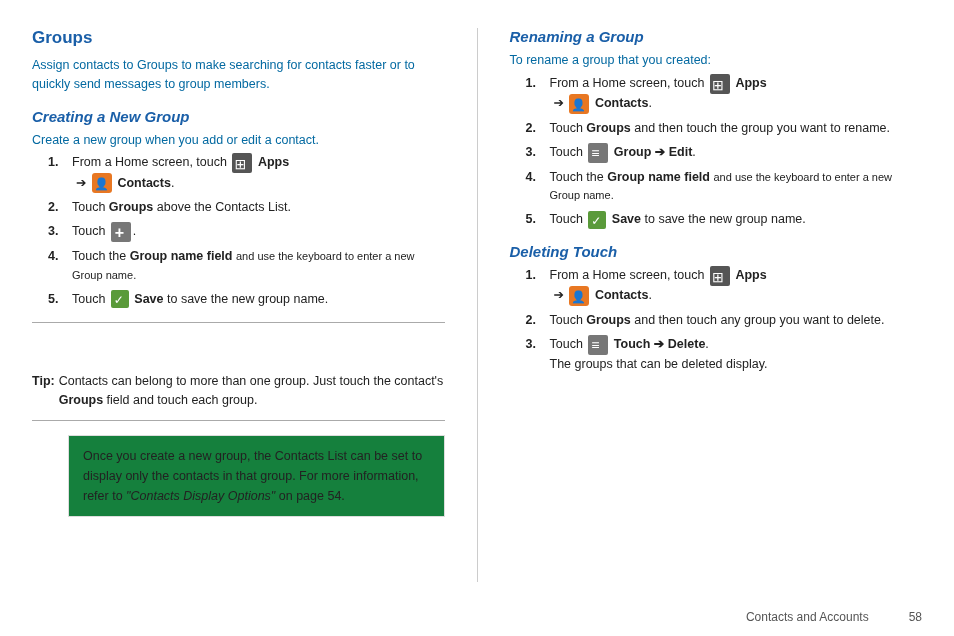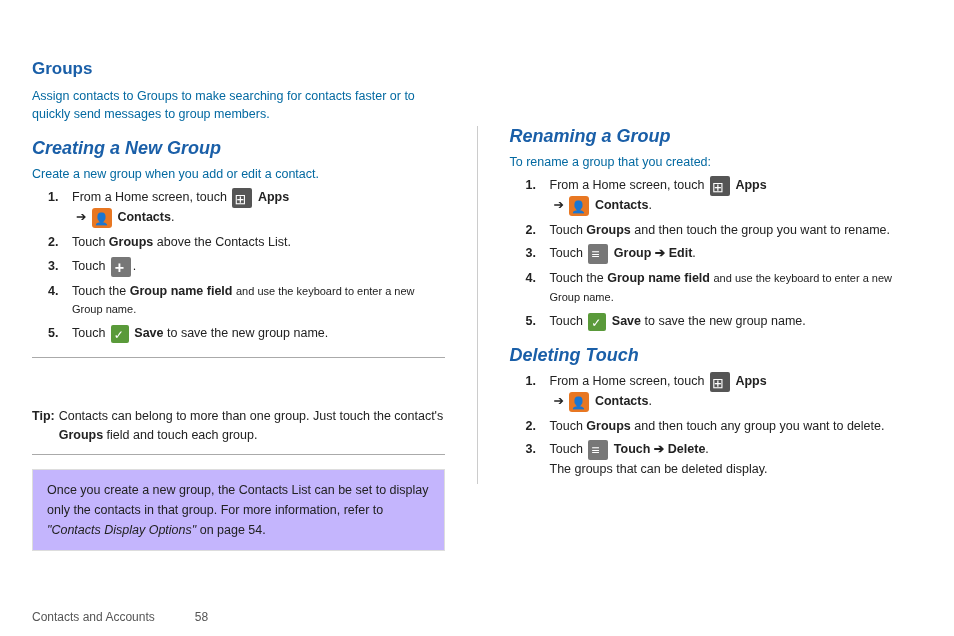--- a/index.html
+++ b/index.html
@@ -11,39 +11,38 @@
       font-size: 13px;
       color: #222;
       display: flex;
       flex-direction: column;
     }
     .page-content {
       display: flex;
       flex: 1;
       padding: 28px 32px 20px 32px;
       gap: 32px;
-      align-items: center;
     }
     .left-col {
       flex: 1;
       max-width: 430px;
     }
     .right-col {
       flex: 1;
       border-left: 1px solid #ccc;
       padding-left: 32px;
     }
     .section-title {
       font-size: 17px;
       font-weight: bold;
       color: #1a5fa8;
       margin-bottom: 8px;
     }
     .sub-title {
-      font-size: 18px;
+      font-size: 15px;
       font-weight: bold;
       font-style: italic;
       color: #1a5fa8;
       margin-top: 14px;
       margin-bottom: 6px;
     }
     .intro-text {
       font-size: 12.5px;
       color: #0369a1;
       margin-bottom: 4px;
@@ -167,32 +166,34 @@
       margin: 14px 0;
       font-size: 12.5px;
       line-height: 1.5;
     }
     .tip-box .tip-content {
       display: flex;
       gap: 4px;
       margin-top: 39px;
     }
     .notice-box {
-      background: #c4b5fd;
+      background: #15803d;
       border: 1px solid #ddd;
       padding: 10px 14px;
       margin-top: 10px;
       font-size: 12.5px;
       line-height: 1.6;
+      margin-left: 36px;
     }
     .notice-box .italic-link {
       font-style: italic;
     }
     .page-footer {
       display: flex;
+      justify-content: flex-end;
       align-items: center;
       padding: 8px 32px 12px 32px;
       font-size: 12px;
       color: #555;
     }
     .footer-text {
       display: flex;
       align-items: center;
       gap: 40px;
     }

